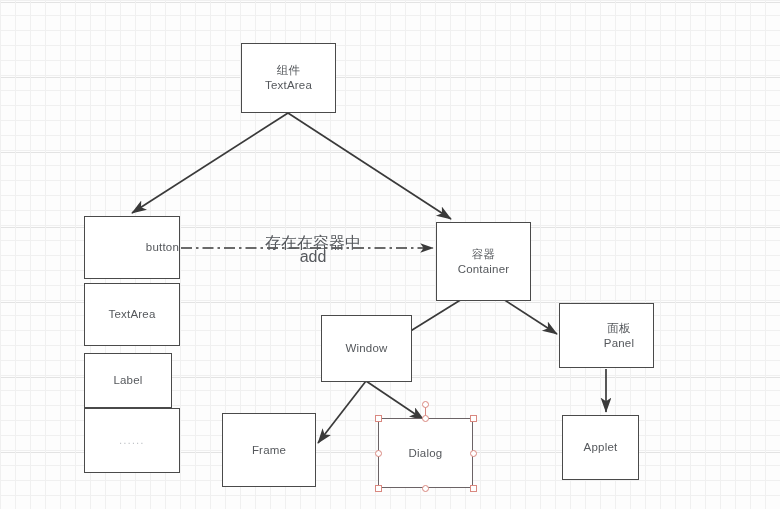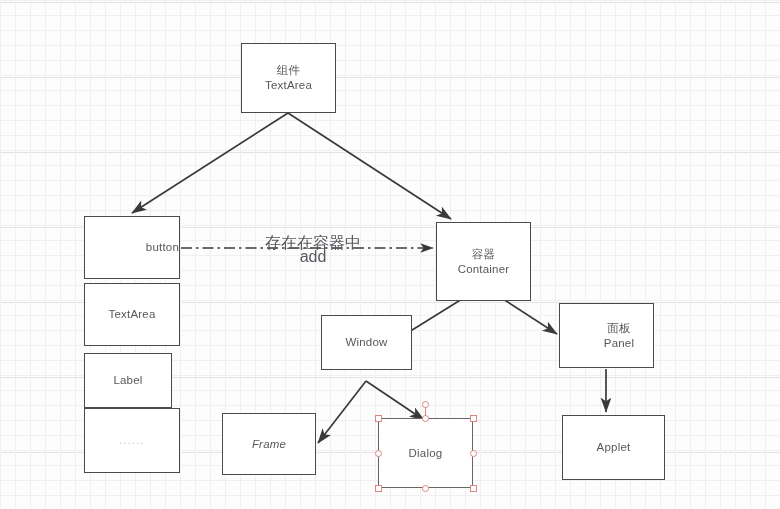--- a/index.html
+++ b/index.html
@@ -125,34 +125,34 @@
       <div class="node" style="left: 84px; top: 353px; width: 88px; height: 55px;">
         <span class="en">Label</span>
       </div>
       <div class="node faint" style="left: 84px; top: 408px; width: 96px; height: 65px;">
         <span class="en">......</span>
       </div>
       <div class="node" style="left: 436px; top: 222px; width: 95px; height: 79px;">
         <span class="cn">容器</span>
         <span class="en">Container</span>
       </div>
-      <div class="node" style="left: 321px; top: 315px; width: 91px; height: 55px;">
+      <div class="node" style="left: 321px; top: 315px; width: 91px; height: 67px;">
         <span class="en">Window</span>
       </div>
       <div class="node" style="left: 559px; top: 303px; width: 95px; height: 65px; padding-left: 25px;">
         <span class="cn">面板</span>
         <span class="en">Panel</span>
       </div>
-      <div class="node" style="left: 222px; top: 413px; width: 94px; height: 62px; font-style: italic;">
+      <div class="node" style="left: 222px; top: 413px; width: 94px; height: 74px;">
         <span class="en">Frame</span>
       </div>
       <div class="node selected" style="left: 378px; top: 418px; width: 95px; height: 70px;">
         <span class="en">Dialog</span>
       </div>
-      <div class="node" style="left: 562px; top: 415px; width: 103px; height: 65px;">
+      <div class="node" style="left: 562px; top: 415px; width: 77px; height: 65px;">
         <span class="en">Applet</span>
       </div>
     </div>
 
   <div id="labels-layer">
       <div class="edge-label" style="left: 265px; top: 236px;">
         <div>存在在容器中</div>
         <div>add</div>
       </div>
     </div>

